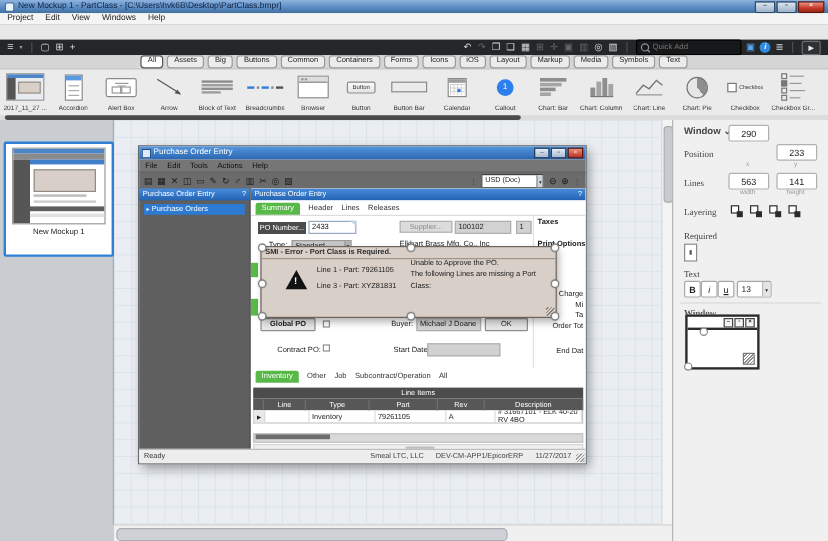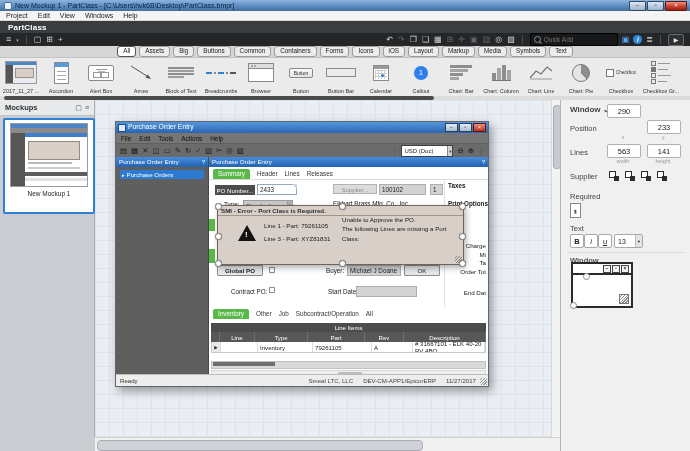--- a/index.html
+++ b/index.html
@@ -164,21 +164,21 @@
 
   .mk-status{position:absolute;left:0;right:0;bottom:0;height:11px;background:#ededed;border-top:1px solid #bdbdbd;
              display:flex;align-items:center;padding:0 4px;font-size:6.1px;color:#333;}
   .mk-status .r{margin-left:10px;color:#444;}
   .mk-status .grip2{position:absolute;right:1px;bottom:1px;width:7px;height:7px;
         background:repeating-linear-gradient(135deg,transparent 0 1px,#9a9a9a 1px 2px);}
 
   
   #rightpanel{left:560px;top:100px;width:130px;height:351px;background:#f0f0f0;border-left:1px solid #b5b5b5;color:#333;}
   .prop-title{position:absolute;left:9px;top:5px;font-size:8px;font-weight:bold;color:#444;}
-  .prop-lbl{position:absolute;font-size:7.5px;color:#444;}
+  .prop-lbl{position:absolute;font-size:7.5px;color:#444;font-family:Liberation Serif, serif;}
   .prop-input{position:absolute;width:32px;height:12px;border:1px solid #b0b0b0;background:#fff;font-size:7.5px;
               text-align:center;color:#222;font-family:"Liberation Sans",sans-serif;padding:0;border-radius:2px;}
   .prop-sub{position:absolute;width:32px;text-align:center;font-size:5.5px;color:#999;}
   .layer-ico{position:absolute;width:10px;height:10px;}
   .layer-ico::before{content:"";position:absolute;left:0;top:0;width:5px;height:5px;border:1px solid #2b2b2b;background:#fff;}
   .layer-ico::after{content:"";position:absolute;right:0;bottom:0;width:5px;height:5px;background:#2b2b2b;}
   .sb-ico{position:absolute;width:9px;height:13px;border:1px solid #8a8a8a;background:#fff;display:flex;
           align-items:center;justify-content:center;font-size:5px;color:#555;}
   .fmt-btn{position:absolute;width:12px;height:12px;border:1px solid #a8a8a8;background:#fff;font-size:7.5px;
            display:flex;align-items:center;justify-content:center;color:#222;border-radius:2px;}
@@ -215,23 +215,20 @@
 
   <div id="menubar" class="a">
 
   <span class="menu-item">Project</span>
       <span class="menu-item">Edit</span>
       <span class="menu-item">View</span>
       <span class="menu-item">Windows</span>
       <span class="menu-item">Help</span>
     </div>
 
-  <div id="brandbar" class="a">
-    <span>PartClass</span>
-  </div>
 
   <div id="darkbar" class="a">
     <span class="dk-ico hamb">≡</span>
     <span class="caret">▾</span>
     <span class="vsep"></span>
     <span style="display:flex;gap:5px;">
 
     <span class="dk-ico">▢</span>
         <span class="dk-ico">⊞</span>
         <span class="dk-ico">+</span>
@@ -461,25 +458,20 @@
         </div>
       </div>
       <div class="pal-label">Checkbox Gr...</div>
     </div>
   </div>
   <div id="palette-scroll" class="a">
     <div class="thumb"></div>
   </div>
 
   <div id="sidebar" class="a">
-    <div id="sidebar-header">
-      <span class="t">Mockups</span>
-      <span class="sb-hico">▢</span>
-      <span class="sb-hico">≡</span>
-    </div>
     <div class="mock-card">
       <div class="mock-thumb">
         <div class="mt" style="left:0;top:0;right:0;height:4px;background:#4d86c8;"></div>
         <div class="mt" style="left:0;top:4px;right:0;height:5px;background:#8b8b8b;"></div>
         <div class="mt" style="left:0;top:9px;width:14px;bottom:0;background:#565656;"></div>
         <div class="mt" style="left:14px;top:9px;right:0;height:4px;background:#3f7ec9;"></div>
         <div class="mt" style="left:17px;top:17px;width:50px;height:17px;background:#d8cfc8;border:1px solid #948a81;"></div>
         <div class="mt" style="left:17px;top:38px;width:44px;height:2px;background:#bbb;"></div>
         <div class="mt" style="left:17px;top:43px;width:52px;height:2px;background:#ccc;"></div>
         <div class="mt" style="left:14px;top:48px;right:0;height:4px;background:#5d5d5d;"></div>
@@ -679,21 +671,21 @@
     <div class="prop-lbl" style="left:9px;top:24px;">Position</div>
     <input class="prop-input" style="left: 46px; top: 4px;" value="290">
     <input class="prop-input" style="left: 86px; top: 20px;" value="233">
     <div class="prop-sub" style="left:46px;top:34px;">x</div>
     <div class="prop-sub" style="left:86px;top:34px;">y</div>
     <div class="prop-lbl" style="left:9px;top:48px;">Lines</div>
     <input class="prop-input" style="left: 46px; top: 44px;" value="563">
     <input class="prop-input" style="left: 86px; top: 44px;" value="141">
     <div class="prop-sub" style="left:46px;top:58px;">width</div>
     <div class="prop-sub" style="left:86px;top:58px;">height</div>
-    <div class="prop-lbl" style="left:9px;top:72px;">Supplier</div>
+    <div class="prop-lbl" style="left:9px;top:72px;">Layering</div>
     <div class="layer-ico" style="left:48px;top:71px;"></div>
     <div class="layer-ico" style="left:64px;top:71px;"></div>
     <div class="layer-ico" style="left:80px;top:71px;"></div>
     <div class="layer-ico" style="left:96px;top:71px;"></div>
     <div class="prop-lbl" style="left:9px;top:92px;">Required</div>
     <div class="sb-ico" style="left:9px;top:103px;">▮</div>
     <div class="prop-lbl" style="left:9px;top:124px;">Text</div>
     <div class="fmt-btn" style="left:9px;top:134px;font-weight:bold;">B</div>
     <div class="fmt-btn" style="left:23px;top:134px;font-style:italic;">i</div>
     <div class="fmt-btn" style="left:37px;top:134px;text-decoration:underline;">u</div>

